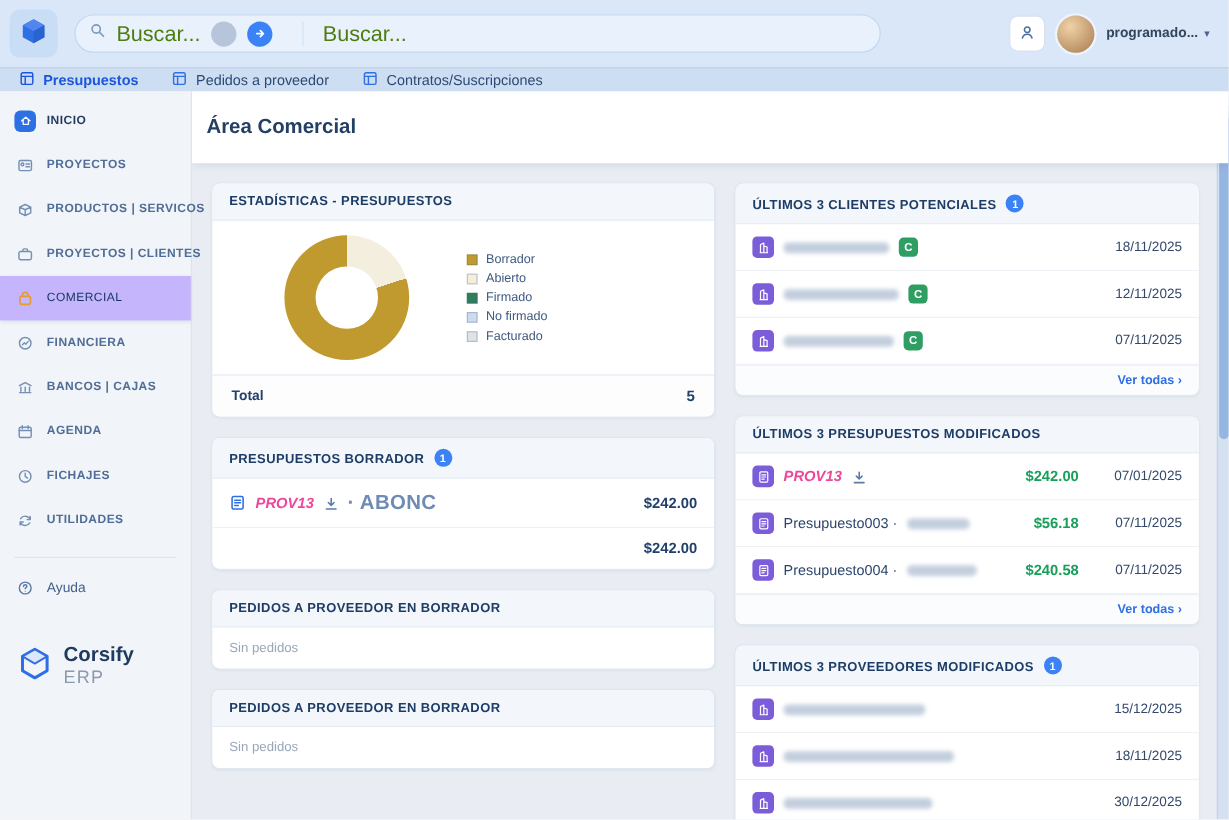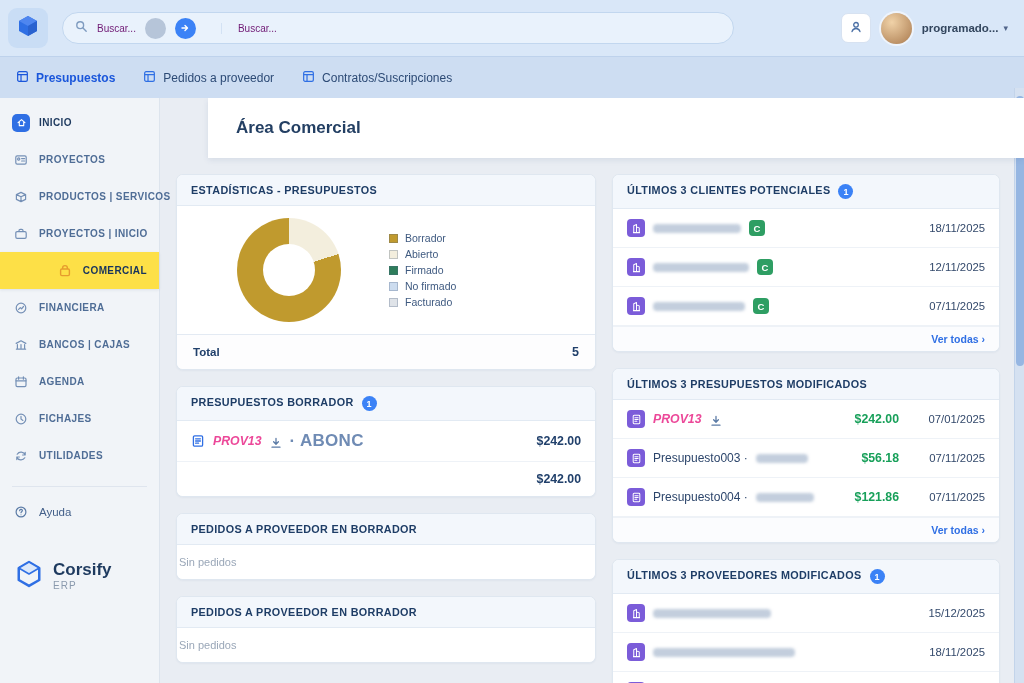--- a/index.html
+++ b/index.html
@@ -3,71 +3,71 @@
 <meta charset="utf-8">
 <style>
   * { margin:0; padding:0; box-sizing:border-box; }
   body { font-family:"Liberation Sans", sans-serif; background:#fff; }
   .stage { position:relative; width:1024px; height:683px; overflow:hidden; background:#e9edf3; }
 
   
   .topbar { height:56px; background:#d9e7f8; display:flex; align-items:center; padding:0 16px 0 8px; gap:14px; }
   .logo-tile { width:40px; height:40px; border-radius:9px; background:#c9ddf5; display:flex; align-items:center; justify-content:center; cursor:pointer; flex:none; }
   .search-pill { flex:1; max-width:672px; height:32px; background:#e9f2fc; border:1px solid #c2d7ef; border-radius:17px; display:flex; align-items:center; padding:0 12px; gap:9px; cursor:text; }
-  .search-text { color:#701a75; font-size:10px; }
+  .search-text { color:#4d7c0f; font-size:18px; }
   .search-text2 { margin-left:16px; padding-left:16px; border-left:1px solid #d3e2f4; }
   .circle-btn { width:21px; height:21px; border-radius:50%; flex:none; display:flex; align-items:center; justify-content:center; cursor:pointer; border:none; }
   .circle-gray { background:#b6c5d9; }
   .circle-blue { background:#3b82f6; }
   .top-right { display:flex; align-items:center; gap:10px; margin-left:auto; }
   .user-btn { width:30px; height:30px; border-radius:7px; background:#fff; border:1px solid #d7e2f1; display:flex; align-items:center; justify-content:center; cursor:pointer; }
   .avatar { width:31px; height:31px; border-radius:50%; background:radial-gradient(circle at 35% 30%, #f0d2a8, #a9794d); box-shadow:0 0 0 2px #eef4fc; cursor:pointer; flex:none; }
   .user-menu { display:flex; align-items:center; gap:5px; cursor:pointer; }
   .user-name { font-size:11.5px; color:#33465e; font-weight:700; }
   .caret { font-size:9px; color:#51658a; }
 
   
-  .navbar { height:42px; background:#cdddf2; border-top:1px solid #bed2ec; display:flex; align-items:center; gap:28px; padding:0 16px; }
+  .navbar { height:20px; background:#cdddf2; border-top:1px solid #bed2ec; display:flex; align-items:center; gap:28px; padding:0 16px; }
   .nav-tab { display:flex; align-items:center; gap:7px; font-size:12px; color:#2c4a75; cursor:pointer; }
   .nav-tab.active .tab-label { color:#1a56db; font-weight:700; }
 
   
   .layout { display:flex; height:639px; }
 
   
   .sidebar { width:160px; background:#f1f4f8; border-right:1px solid #dde4ed; display:flex; flex-direction:column; padding-top:6px; flex:none; }
   .side-item { display:flex; align-items:center; gap:9px; height:37px; padding:0 12px; font-size:10px; font-weight:600; letter-spacing:.4px; color:#4f6d96; cursor:pointer; white-space:nowrap; }
   .side-item.strong { color:#1e3a5f; font-weight:700; }
-  .side-item.active { background:#fde047; color:#16335e; font-weight:700; box-shadow:0 1px 3px rgba(30,60,110,.10);justify-content:flex-end; }
+  .side-item.active { background:#c4b5fd; color:#16335e; font-weight:400; box-shadow:0 1px 3px rgba(30,60,110,.10); }
   .sicon { width:18px; height:18px; display:flex; align-items:center; justify-content:center; color:#7590b6; flex:none; }
   .sicon svg { width:14px; height:14px; }
   .sicon.tile-blue { background:#2f6fe4; border-radius:5px; color:#fff; }
   .sicon.tile-blue svg { width:11px; height:11px; }
   .sicon.orange { color:#e69c2e; }
   .side-sep { height:1px; background:#dfe5ee; margin:12px 12px 8px; }
   .side-help { display:flex; align-items:center; gap:9px; height:34px; padding:0 12px; font-size:11.5px; color:#44608a; cursor:pointer; }
   .brand { display:flex; align-items:center; gap:9px; padding:0 14px; margin-top:30px; }
   .brand-name { font-size:17px; font-weight:800; color:#1e3a5f; line-height:1; }
-  .brand-sub { font-size:10px; color:#8a99ad; letter-spacing:1px; margin-top:2px; }
+  .brand-sub { font-size:15px; color:#8a99ad; letter-spacing:1px; margin-top:2px; }
 
   
   .main { flex:1; display:flex; flex-direction:column; overflow:hidden; }
-  .title-band { height:60px; background:#fff; display:flex; align-items:center; padding:0 28px; box-shadow:0 2px 6px rgba(40,70,120,.10); position:relative; z-index:2; flex:none;margin-left:48px; }
+  .title-band { height:60px; background:#fff; display:flex; align-items:center; padding:0 12px; box-shadow:0 2px 6px rgba(40,70,120,.10); position:relative; z-index:2; flex:none; }
   .page-title { font-size:17px; color:#233f63; font-weight:700; }
   .content { flex:1; overflow:hidden; padding:16px 24px 0 16px; display:grid; grid-template-columns:420px 1fr; gap:16px; align-content:start; }
   .col { display:flex; flex-direction:column; gap:16px; min-width:0; }
 
   
   .card { background:#fcfdfe; border:1px solid #dfe7f0; border-radius:7px; box-shadow:0 1px 2px rgba(40,70,120,.05); overflow:hidden; }
-  .card-head { display:flex; align-items:flex-start; gap:8px; padding:9px 14px; background:#f3f7fc; border-bottom:1px solid #e2eaf3; }
+  .card-head { display:flex; align-items:flex-end; gap:8px; padding:9px 14px; background:#f3f7fc; border-bottom:1px solid #e2eaf3; }
   .card-title { font-size:10.8px; font-weight:700; color:#1e3d66; letter-spacing:.35px; }
   .badge { min-width:15px; height:15px; border-radius:50%; background:#3b82f6; color:#fff; font-size:9px; font-weight:700; display:flex; align-items:center; justify-content:center; padding:0 3px; }
   .rowc { display:flex; align-items:center; gap:8px; padding:10px 14px; border-bottom:1px solid #eef2f7; background:#fff; }
   .rowc:last-child { border-bottom:none; }
-  .empty-text { padding:11px 2px; font-size:11px; color:#9aa7b8; background:#fff; }
+  .empty-text { padding:11px 14px; font-size:11px; color:#9aa7b8; background:#fff; }
 
   
   .stats-body { display:flex; align-items:center; padding:12px 18px; background:#fff; }
   .donut-wrap { position:relative; width:104px; height:104px; margin-left:42px; flex:none; }
   .donut { width:104px; height:104px; border-radius:50%; }
   .donut-hole { position:absolute; inset:26px; background:#fff; border-radius:50%; }
   .legend { margin-left:48px; display:flex; flex-direction:column; gap:4px; }
   .legend-item { display:flex; align-items:center; gap:7px; font-size:10.5px; color:#3f5a80; }
   .swatch { width:9px; height:9px; border:1px solid rgba(80,100,130,.3); flex:none; }
   .total-row { display:flex; justify-content:space-between; align-items:center; padding:10px 16px; border-top:1px solid #e3eaf3; background:#fdfdfe; }
@@ -205,21 +205,21 @@
         </span>
         <span>PRODUCTOS | SERVICOS</span>
       </div>
       <div class="side-item">
         <span class="sicon">
           <svg viewBox="0 0 14 14" fill="none" stroke="currentColor" stroke-width="1.2" stroke-linejoin="round">
               <rect x="1.8" y="4.6" width="10.4" height="6.8" rx="1.3"></rect>
               <path d="M5 4.6V3.6c0-.7.6-1.2 1.3-1.2h1.4c.7 0 1.3.5 1.3 1.2v1"></path>
             </svg>
         </span>
-        <span>PROYECTOS | INICIO</span>
+        <span>PROYECTOS | CLIENTES</span>
       </div>
       <div class="side-item active">
         <span class="sicon orange">
           <svg viewBox="0 0 14 14" fill="none" stroke="currentColor" stroke-width="1.4" stroke-linejoin="round">
               <path d="M4.6 5V4a2.4 2.4 0 0 1 4.8 0v1"></path>
               <rect x="2.6" y="5" width="8.8" height="6.6" rx="1.3"></rect>
             </svg>
         </span>
         <span>COMERCIAL</span>
       </div>
@@ -457,21 +457,21 @@
             </div>
             <div class="rowc">
               <span class="ptile">
                   <svg width="11" height="11" viewBox="0 0 12 12" fill="none" stroke="#fff" stroke-width="1.1" stroke-linecap="round">
                     <rect x="2.4" y="1.4" width="7.2" height="9.2" rx="1"></rect>
                     <path d="M4.2 4h3.6M4.2 6h3.6M4.2 8h2.2"></path>
                   </svg>
                 </span>
               <span class="row-name">Presupuesto004 ·</span>
               <span class="redacted" style="width:58px"></span>
-              <span class="amount green">$121.86</span>
+              <span class="amount green">$240.58</span>
               <span class="date fixed">07/11/2025</span>
             </div>
             <a class="see-all">Ver todas ›</a>
           </section>
 
           <section class="card">
             <div class="card-head">
               <span class="card-title">ÚLTIMOS 3 PROVEEDORES MODIFICADOS</span>
               <span class="badge">1</span>
             </div>

